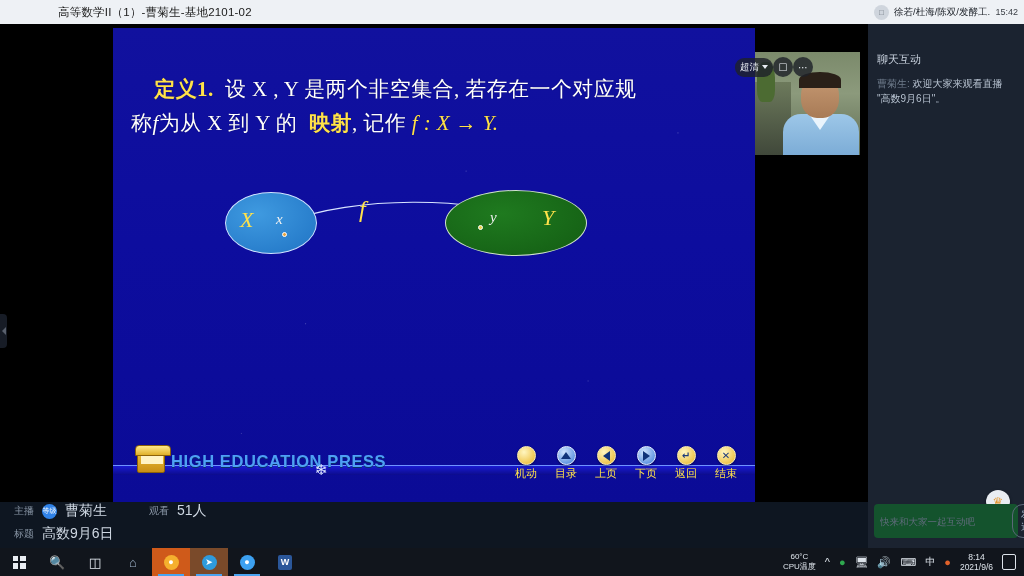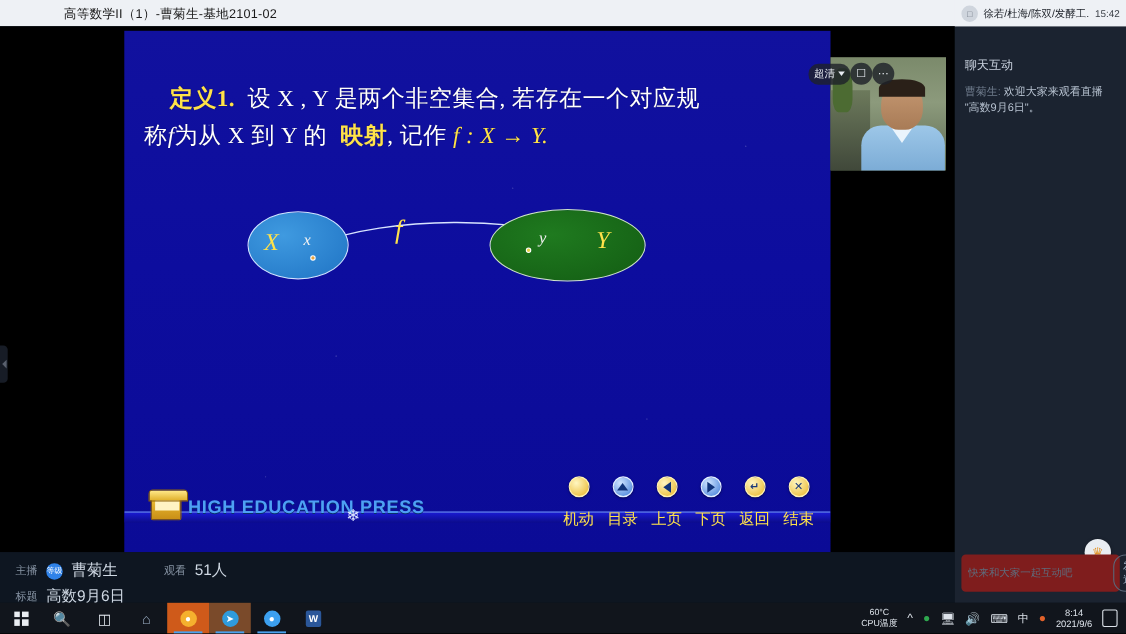--- a/index.html
+++ b/index.html
@@ -157,21 +157,21 @@
   .nav-btn{ width:30px; text-align:center; }
   .nav-circle{
     width:19px; height:19px; border-radius:50%; margin:0 auto;
     display:flex; align-items:center; justify-content:center;
     font-size:10px; color:#1b3a7a; font-weight:bold;
     box-shadow:0 1px 2px rgba(0,0,0,.5);
   }
   .c-yellow{ background:radial-gradient(circle at 35% 30%,#fff6c0,#e8b323); border:1px solid #fff2b0;}
   .c-blue{   background:radial-gradient(circle at 35% 30%,#cfe4ff,#3b7ad6); border:1px solid #e3efff;}
   .nav-lbl{
-    font-size:14px; color:#ffe24a; margin-top:11px; letter-spacing:0;
+    font-size:11px; color:#ffe24a; margin-top:1px; letter-spacing:0;
     white-space:nowrap;
   }
   .tri-l{ width:0;height:0;border-top:5px solid transparent;border-bottom:5px solid transparent;border-right:7px solid #10337a;}
   .tri-r{ width:0;height:0;border-top:5px solid transparent;border-bottom:5px solid transparent;border-left:7px solid #10337a;}
   .tri-u{ width:0;height:0;border-left:5px solid transparent;border-right:5px solid transparent;border-bottom:7px solid #10337a;}
 
   
   .pip{
     position:absolute; left:755px; top:28px; width:105px; height:103px;
     background:linear-gradient(180deg,#7b8a6b 0%,#8c9a7c 40%,#5e6b52 100%);
@@ -253,39 +253,39 @@
   .chat-badge{
     position:absolute; left:118px; top:466px; width:24px; height:24px;
     border-radius:50%; background:#e9edf2;
     display:flex; align-items:center; justify-content:center;
     box-shadow:0 1px 3px rgba(0,0,0,.5);
   }
   .chat-badge .crown{ font-size:12px; color:#e3952a; line-height:1; }
 
   .chat-input-wrap{
     position:absolute; left:6px; bottom:10px; width:144px; height:34px;
-    background:#7f1d1d; border-radius:4px;
+    background:#14532d; border-radius:4px;
     display:flex; align-items:center; padding:0 6px;
   }
   .chat-input{
     flex:1; background:transparent; border:0; outline:0;
     color:#c6cfdb; font-size:9.5px;
     font-family:"Liberation Sans",sans-serif;
   }
   .chat-input::placeholder{ color:#5f6b7b; }
   .send-btn{
     border:1px solid #5b6879; color:#9fb0c4; background:transparent;
     font-size:9.5px; border-radius:11px; padding:3px 8px; cursor:pointer;
     font-family:"Liberation Sans",sans-serif;
   }
 
   
   .infobar{
     position:absolute; left:0; top:478px; width:868px; height:46px;
-    background:#0e1621; padding:8px 14px;
+    background:#0e1621; padding:0 14px;
   }
   .info-row{ display:flex; align-items:center; gap:8px; margin-bottom:5px;}
   .info-lbl{ font-size:10px; color:#8996a6; }
   .host-avatar{
     width:15px; height:15px; border-radius:50%; background:#2f82e8;
     display:flex; align-items:center; justify-content:center;
     font-size:7px; color:#fff;
   }
   .info-val{ font-size:14px; color:#cfd8e3; }
   .info-gap{ width:26px; }

